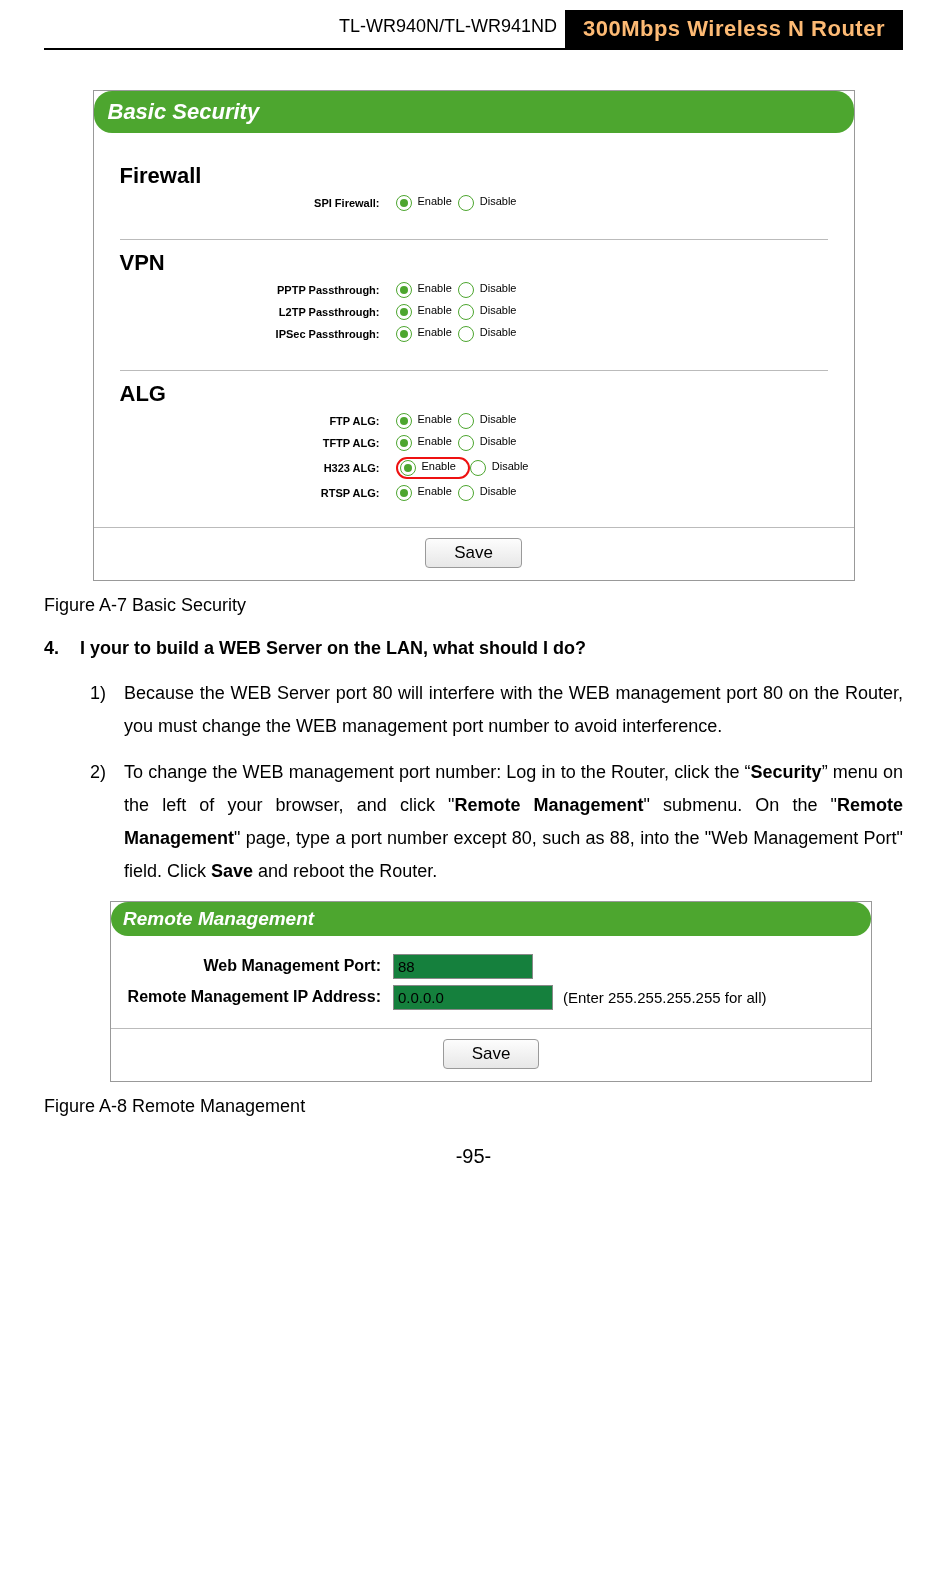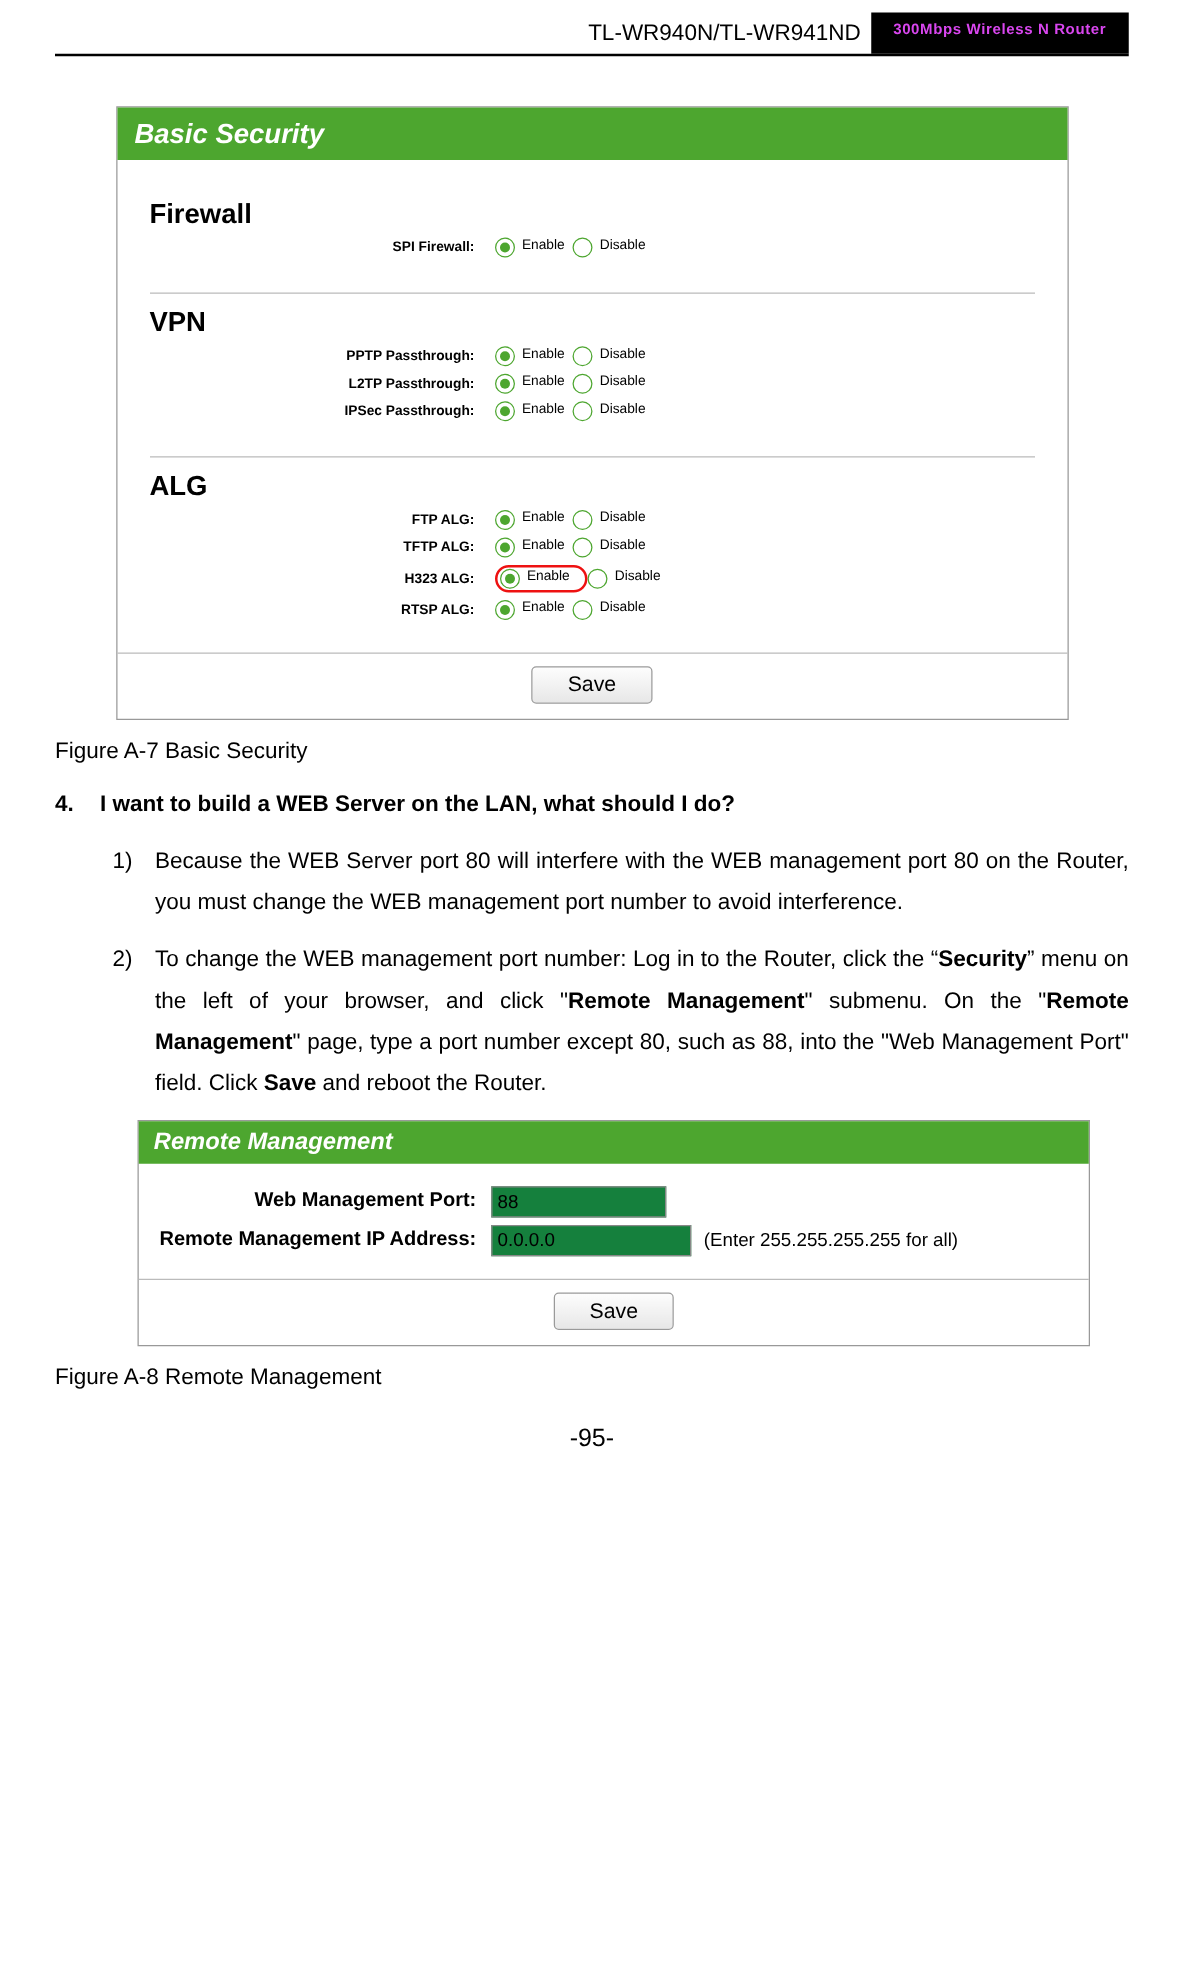--- a/index.html
+++ b/index.html
@@ -22,39 +22,40 @@
     border-bottom: 2px solid #000;
   }
   .header-left {
     padding: 6px 8px 6px 20px;
     font-size: 18px;
     flex: 0 0 auto;
     margin-left: auto;
   }
   .header-right {
     background: #000;
-    color: #d946ef;
+    color: #fdba74;
     font-weight: bold;
     padding: 6px 18px;
-    font-size: 12px;
+    font-size: 22px;
     letter-spacing: 0.5px;
   }
   .screenshot-box {
     border: 1px solid #999;
     margin: 40px auto 14px auto;
     width: 760px;
     background: #fff;
   }
   .green-header {
     background: #4da62f;
     color: #fff;
     font-size: 22px;
     font-weight: bold;
     padding: 8px 14px;
     font-style: italic;
+    border-radius: 18px;
   }
   .green-header.small { font-size: 19px; font-style: italic; padding:6px 12px; }
   .inner-pad { padding: 20px 26px 6px 26px; }
   .section-title {
     font-size: 22px;
     font-weight: bold;
     margin: 10px 0 6px 0;
   }
   .hr { border-top: 1px solid #bbb; margin: 4px 0 0 0; }
   .row {
@@ -241,21 +242,21 @@
     </div>
     <div class="save-row">
       <button class="btn">Save</button>
     </div>
   </div>
 
   <div class="caption">Figure A-7 Basic Security</div>
 
   <div class="q">
     <span class="num">4.</span>
-    <span class="txt">I want to build a WEB Server on the LAN, what should I do?</span>
+    <span class="txt">I your to build a WEB Server on the LAN, what should I do?</span>
   </div>
 
   <div class="body-text">
     <span class="n">1)</span>
     <span class="t">Because the WEB Server port 80 will interfere with the WEB management port 80 on the Router, you must change the WEB management port number to avoid interference.</span>
   </div>
 
   <div class="body-text">
     <span class="n">2)</span>
     <span class="t">

